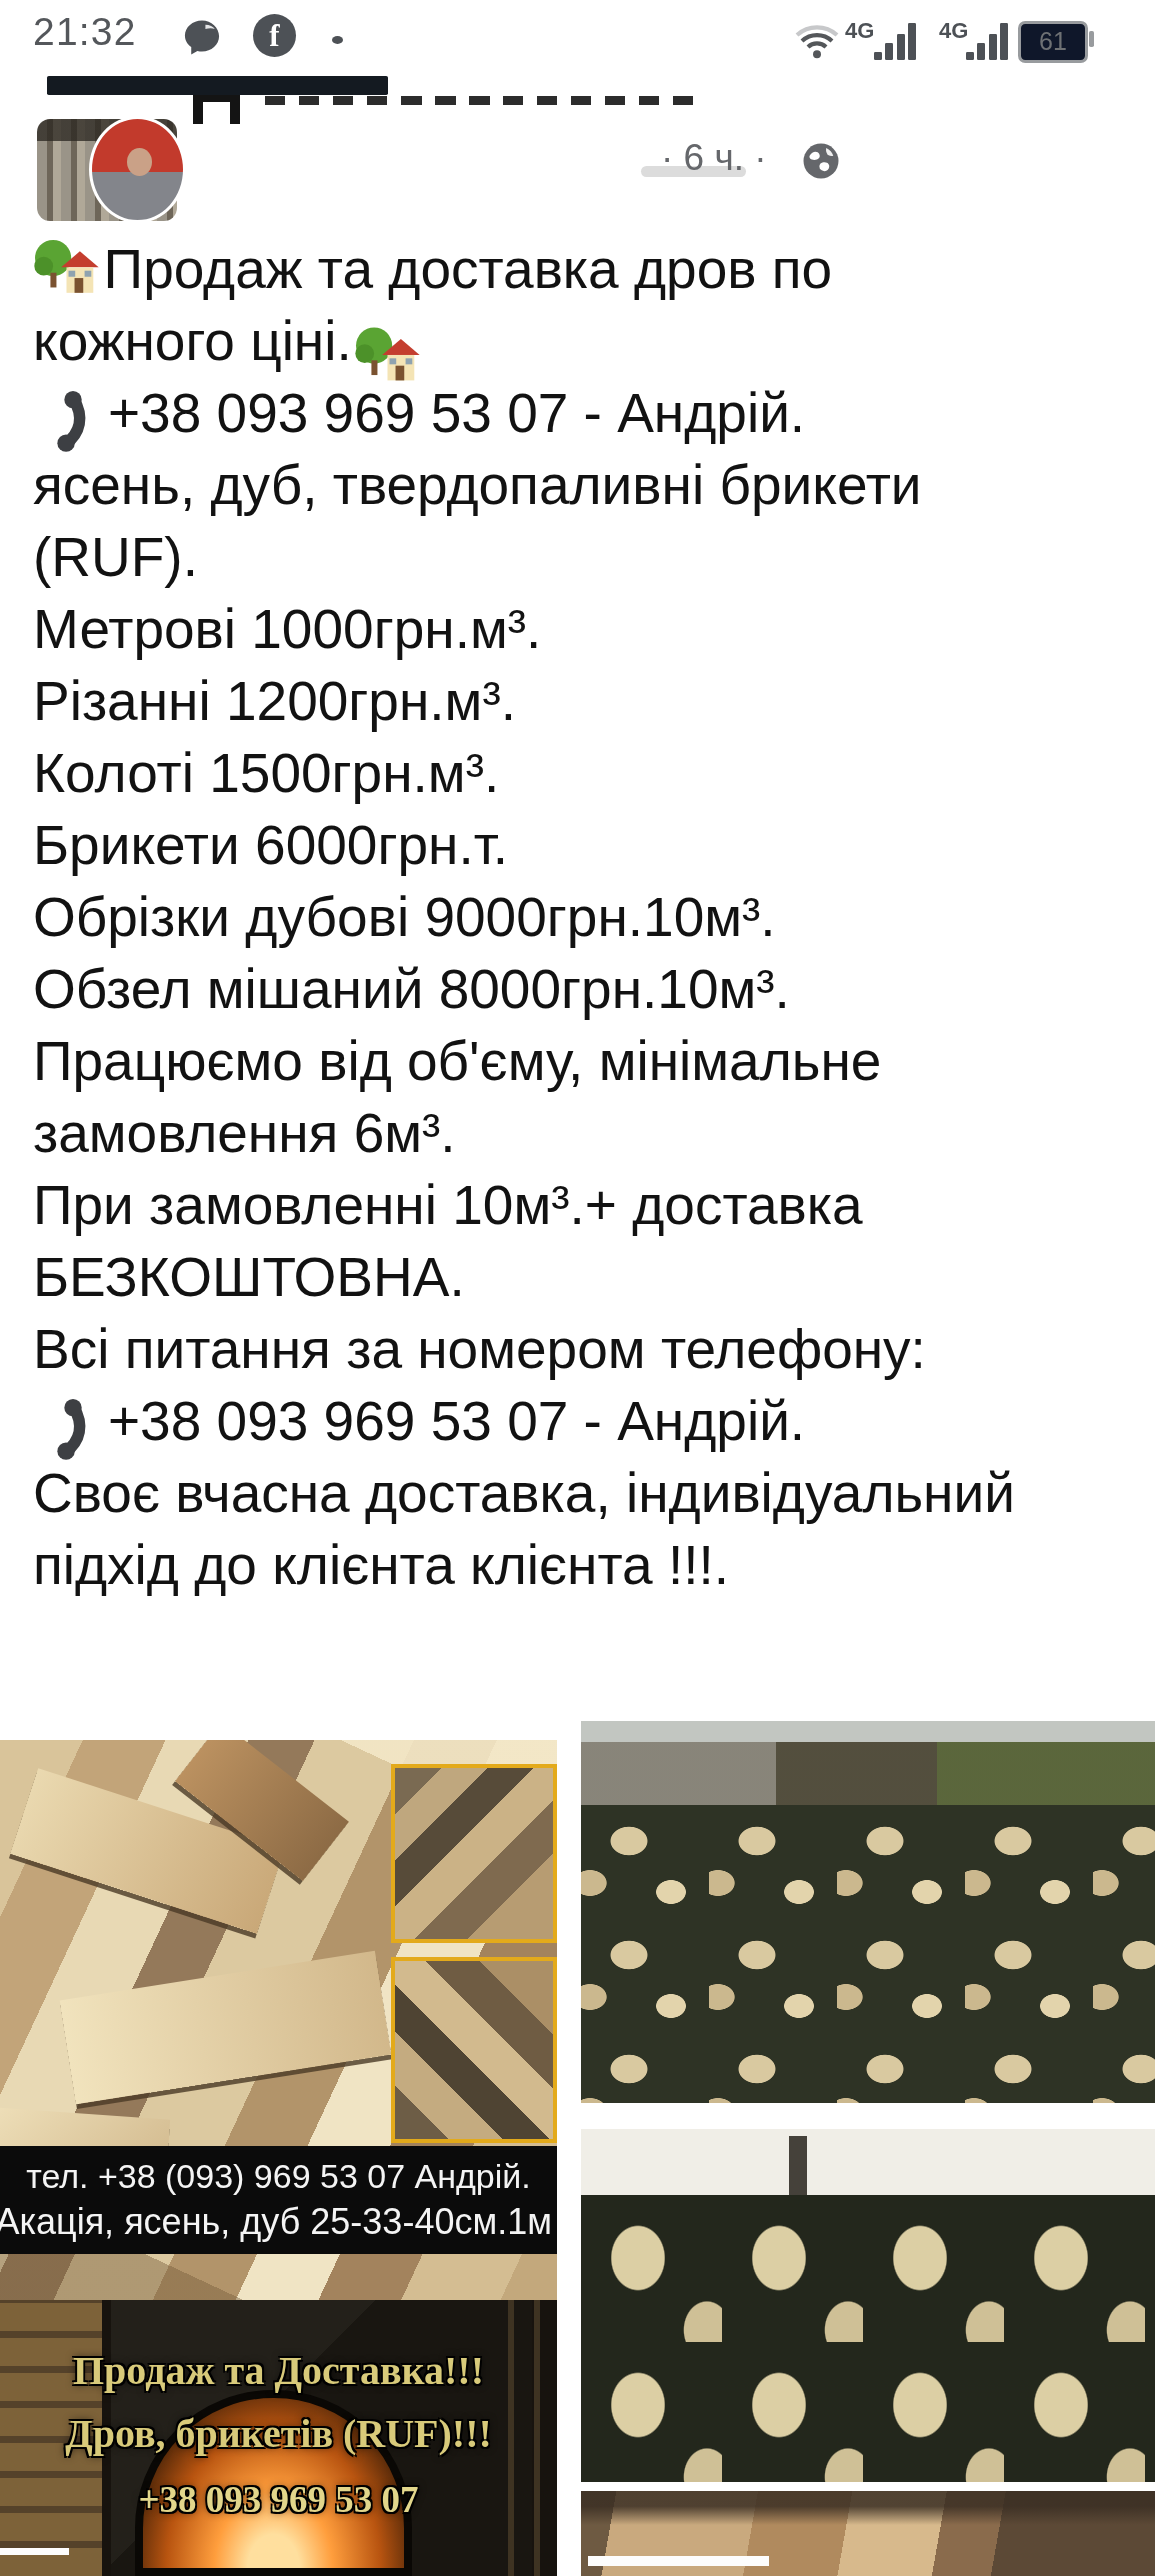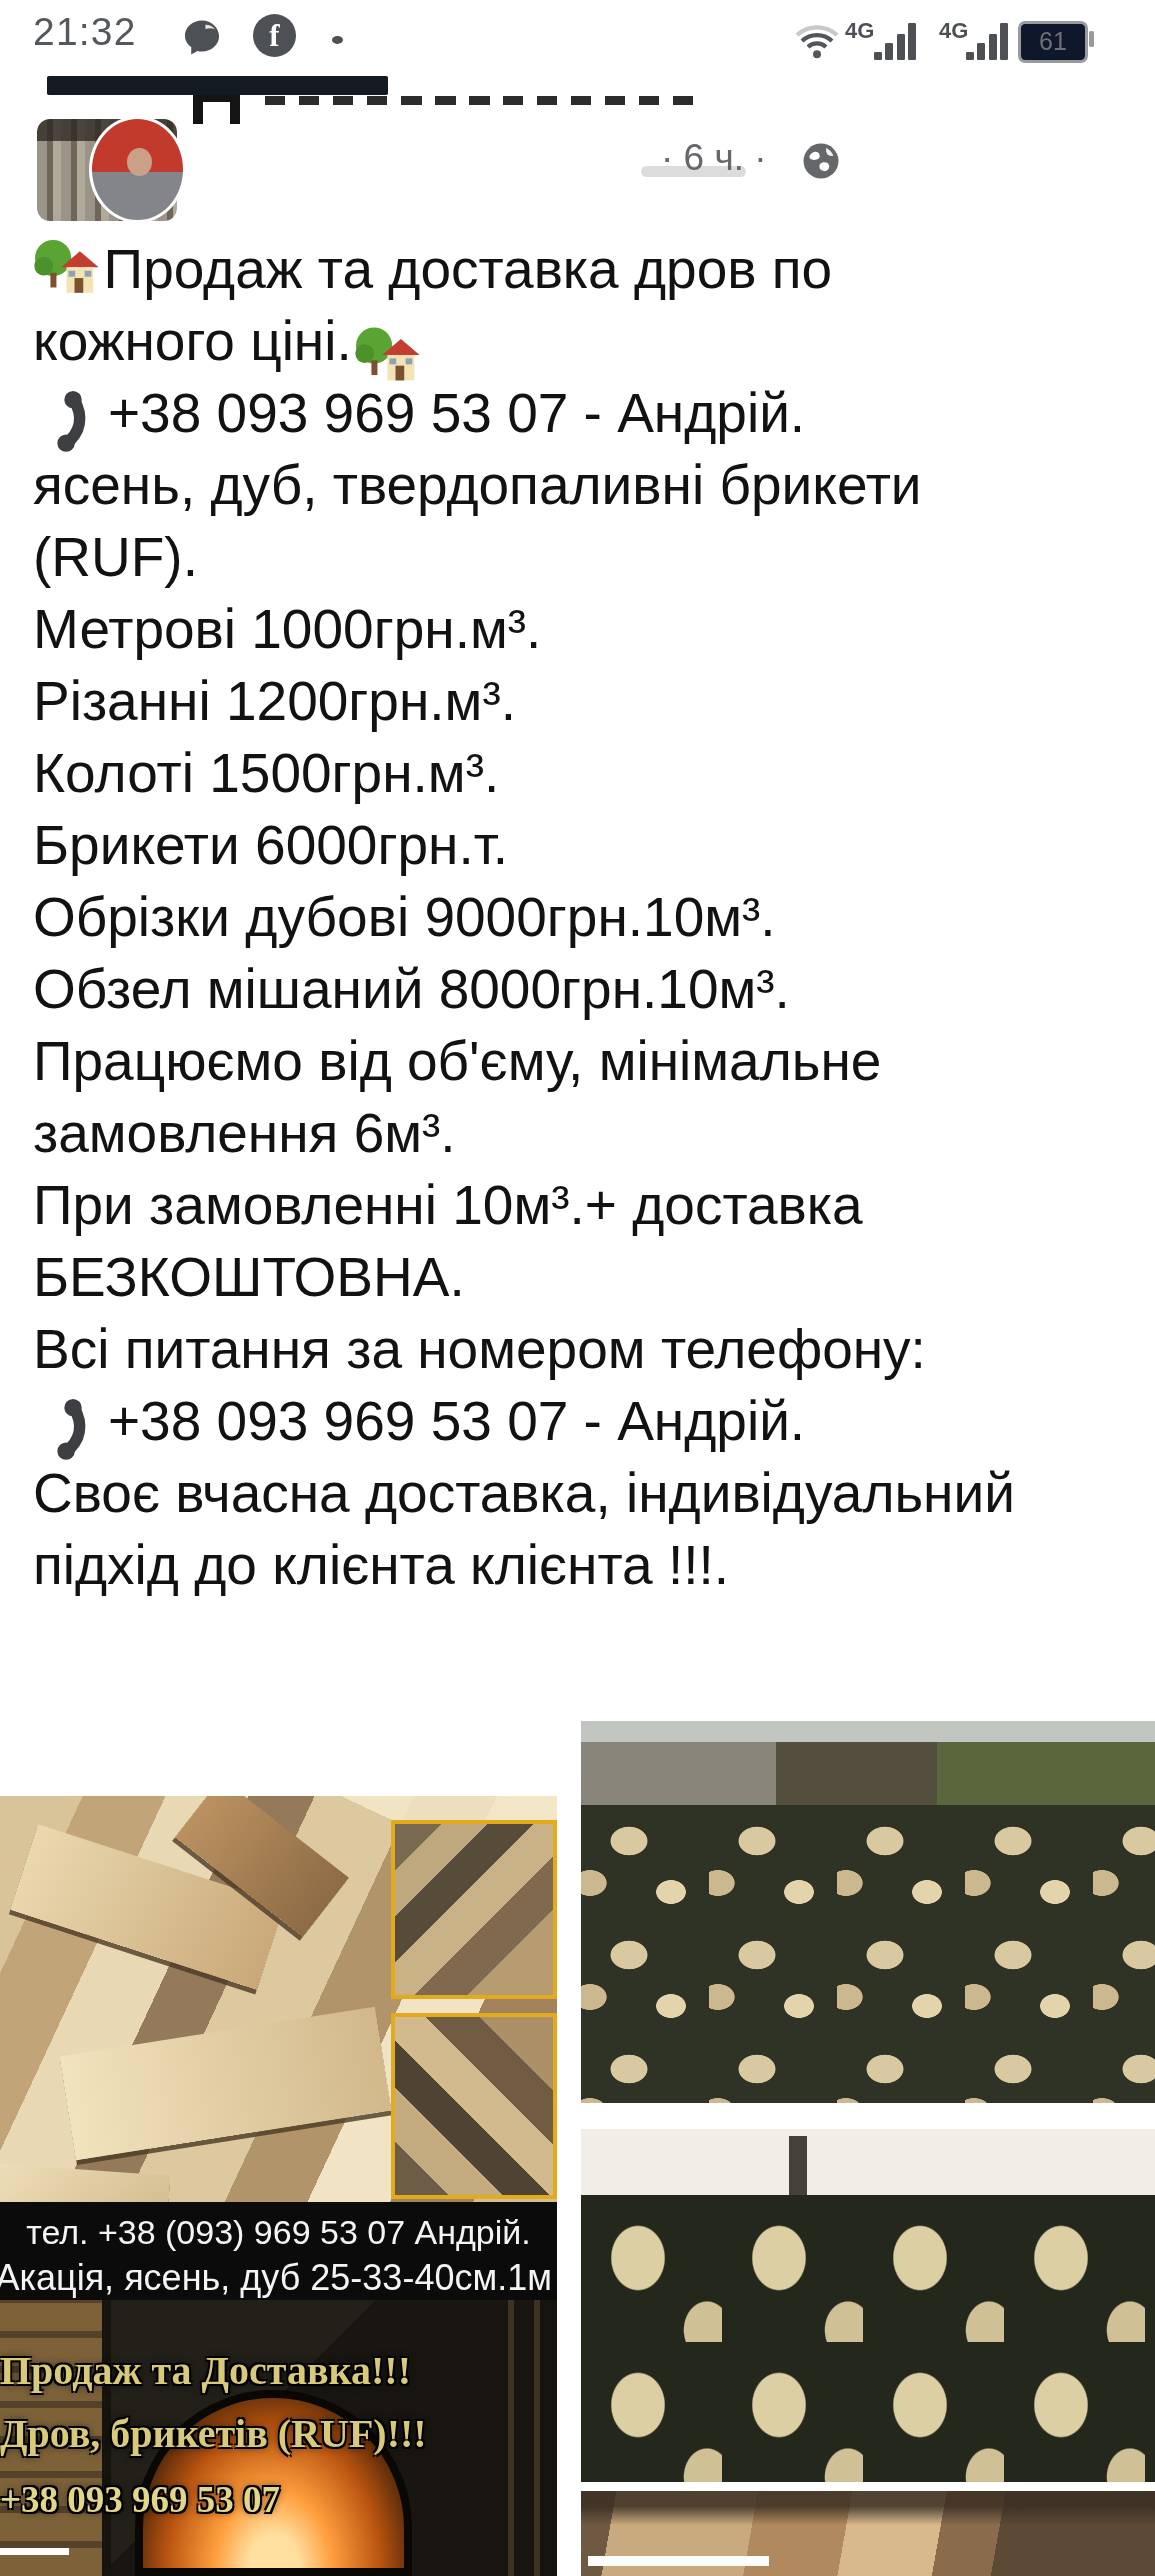--- a/index.html
+++ b/index.html
@@ -47,21 +47,21 @@
   .post-text{left:33px;top:233px;width:1092px;color:#121212;font-size:55px;line-height:72px;}
   .pline{position:relative;height:72px;white-space:nowrap;}
   .emoji{display:inline-block;vertical-align:middle;}
   .house-ic{width:67px;height:67px;margin-right:3.6px;transform:translateY(-4.8px);}
   .house-ic.after{transform:translateY(10.8px);margin-left:2.4px;}
   .phone-ic{width:58px;height:63px;margin-right:17px;transform:translateY(3.6px);}
 
   
   .photo{overflow:hidden;}
   
-  .photoA{left:0;top:1796px;width:557px;height:581px;
+  .photoA{left:0;top:1740px;width:557px;height:581px;
     background:
       linear-gradient(25deg, rgba(120,94,60,.45) 0 16%, rgba(0,0,0,0) 16%),
       linear-gradient(205deg, rgba(243,231,199,.9) 0 12%, rgba(0,0,0,0) 12%),
       linear-gradient(115deg,#d9c49a 0 10%,#c2a479 10% 20%,#e8d9b4 20% 30%,#94795a 30% 38%,
         #dcc9a0 38% 50%,#b2946a 50% 60%,#f0e4c4 60% 70%,#a3835d 70% 80%,#d4bd92 80% 92%,#c3a87c 92% 100%);}
   .chunk{position:absolute;box-shadow:0 4.8px 0 rgba(74,58,38,.8);}
   .chA1{left:18px;top:66px;width:259px;height:90px;transform:rotate(18deg);
     background:linear-gradient(100deg,#ead9b0,#c9a878);}
   .chA2{left:66px;top:235px;width:319px;height:105px;transform:rotate(-9deg);
     background:linear-gradient(90deg,#f1e3bd,#d2b88b);}
@@ -82,21 +82,21 @@
   
   .photoB{left:0;top:2300px;width:557px;height:276px;background:#17130e;}
   .wall{position:absolute;left:0;top:0;width:102px;height:276px;
     background:repeating-linear-gradient(0deg,#7d6239 0 28px,#55422a 28px 35px);}
   .stovebody{position:absolute;left:111px;top:-24px;width:421px;height:301px;
     background:linear-gradient(135deg,#23201a 0 40%,#191611 40% 100%);border-radius:24px 24px 0 0;}
   .stovedoor{position:absolute;left:135px;top:90px;width:277px;height:186px;
     border-radius:138px 138px 0 0;border:8.4px solid #0a0805;box-sizing:border-box;
     background:radial-gradient(ellipse at 50% 100%, #ffdf9e 0 14%, #ff9e3d 32%, #b85410 58%, #3a1d07 82%);}
   .chain{position:absolute;top:0;width:6px;height:276px;background:#3e3322;}
-  .ovl{position:absolute;left:0;width:557px;text-align:left;white-space:nowrap;
+  .ovl{position:absolute;left:0;width:557px;text-align:center;white-space:nowrap;
     font-family:"Liberation Serif",serif;font-weight:bold;color:#d8ca7a;
     text-shadow:-1.8px -1.8px 0 #000,1.8px -1.8px 0 #000,-1.8px 1.8px 0 #000,1.8px 1.8px 0 #000,0 0 8.4px rgba(0,0,0,.85);}
   .ovl1{top:47px;font-size:40px;}
   .ovl2{top:110px;font-size:40px;}
   .ovl3{top:178px;font-size:37px;color:#e2d68b;}
   .wdashB{position:absolute;left:0;top:248px;width:69px;height:7.2px;background:#fdfdfd;}
 
   
   .photoC{left:581px;top:1721px;width:575px;height:382px;background:#2e3325;}
   .c-sky{position:absolute;left:0;top:0;width:575px;height:20.5px;background:#c2c6c1;}

